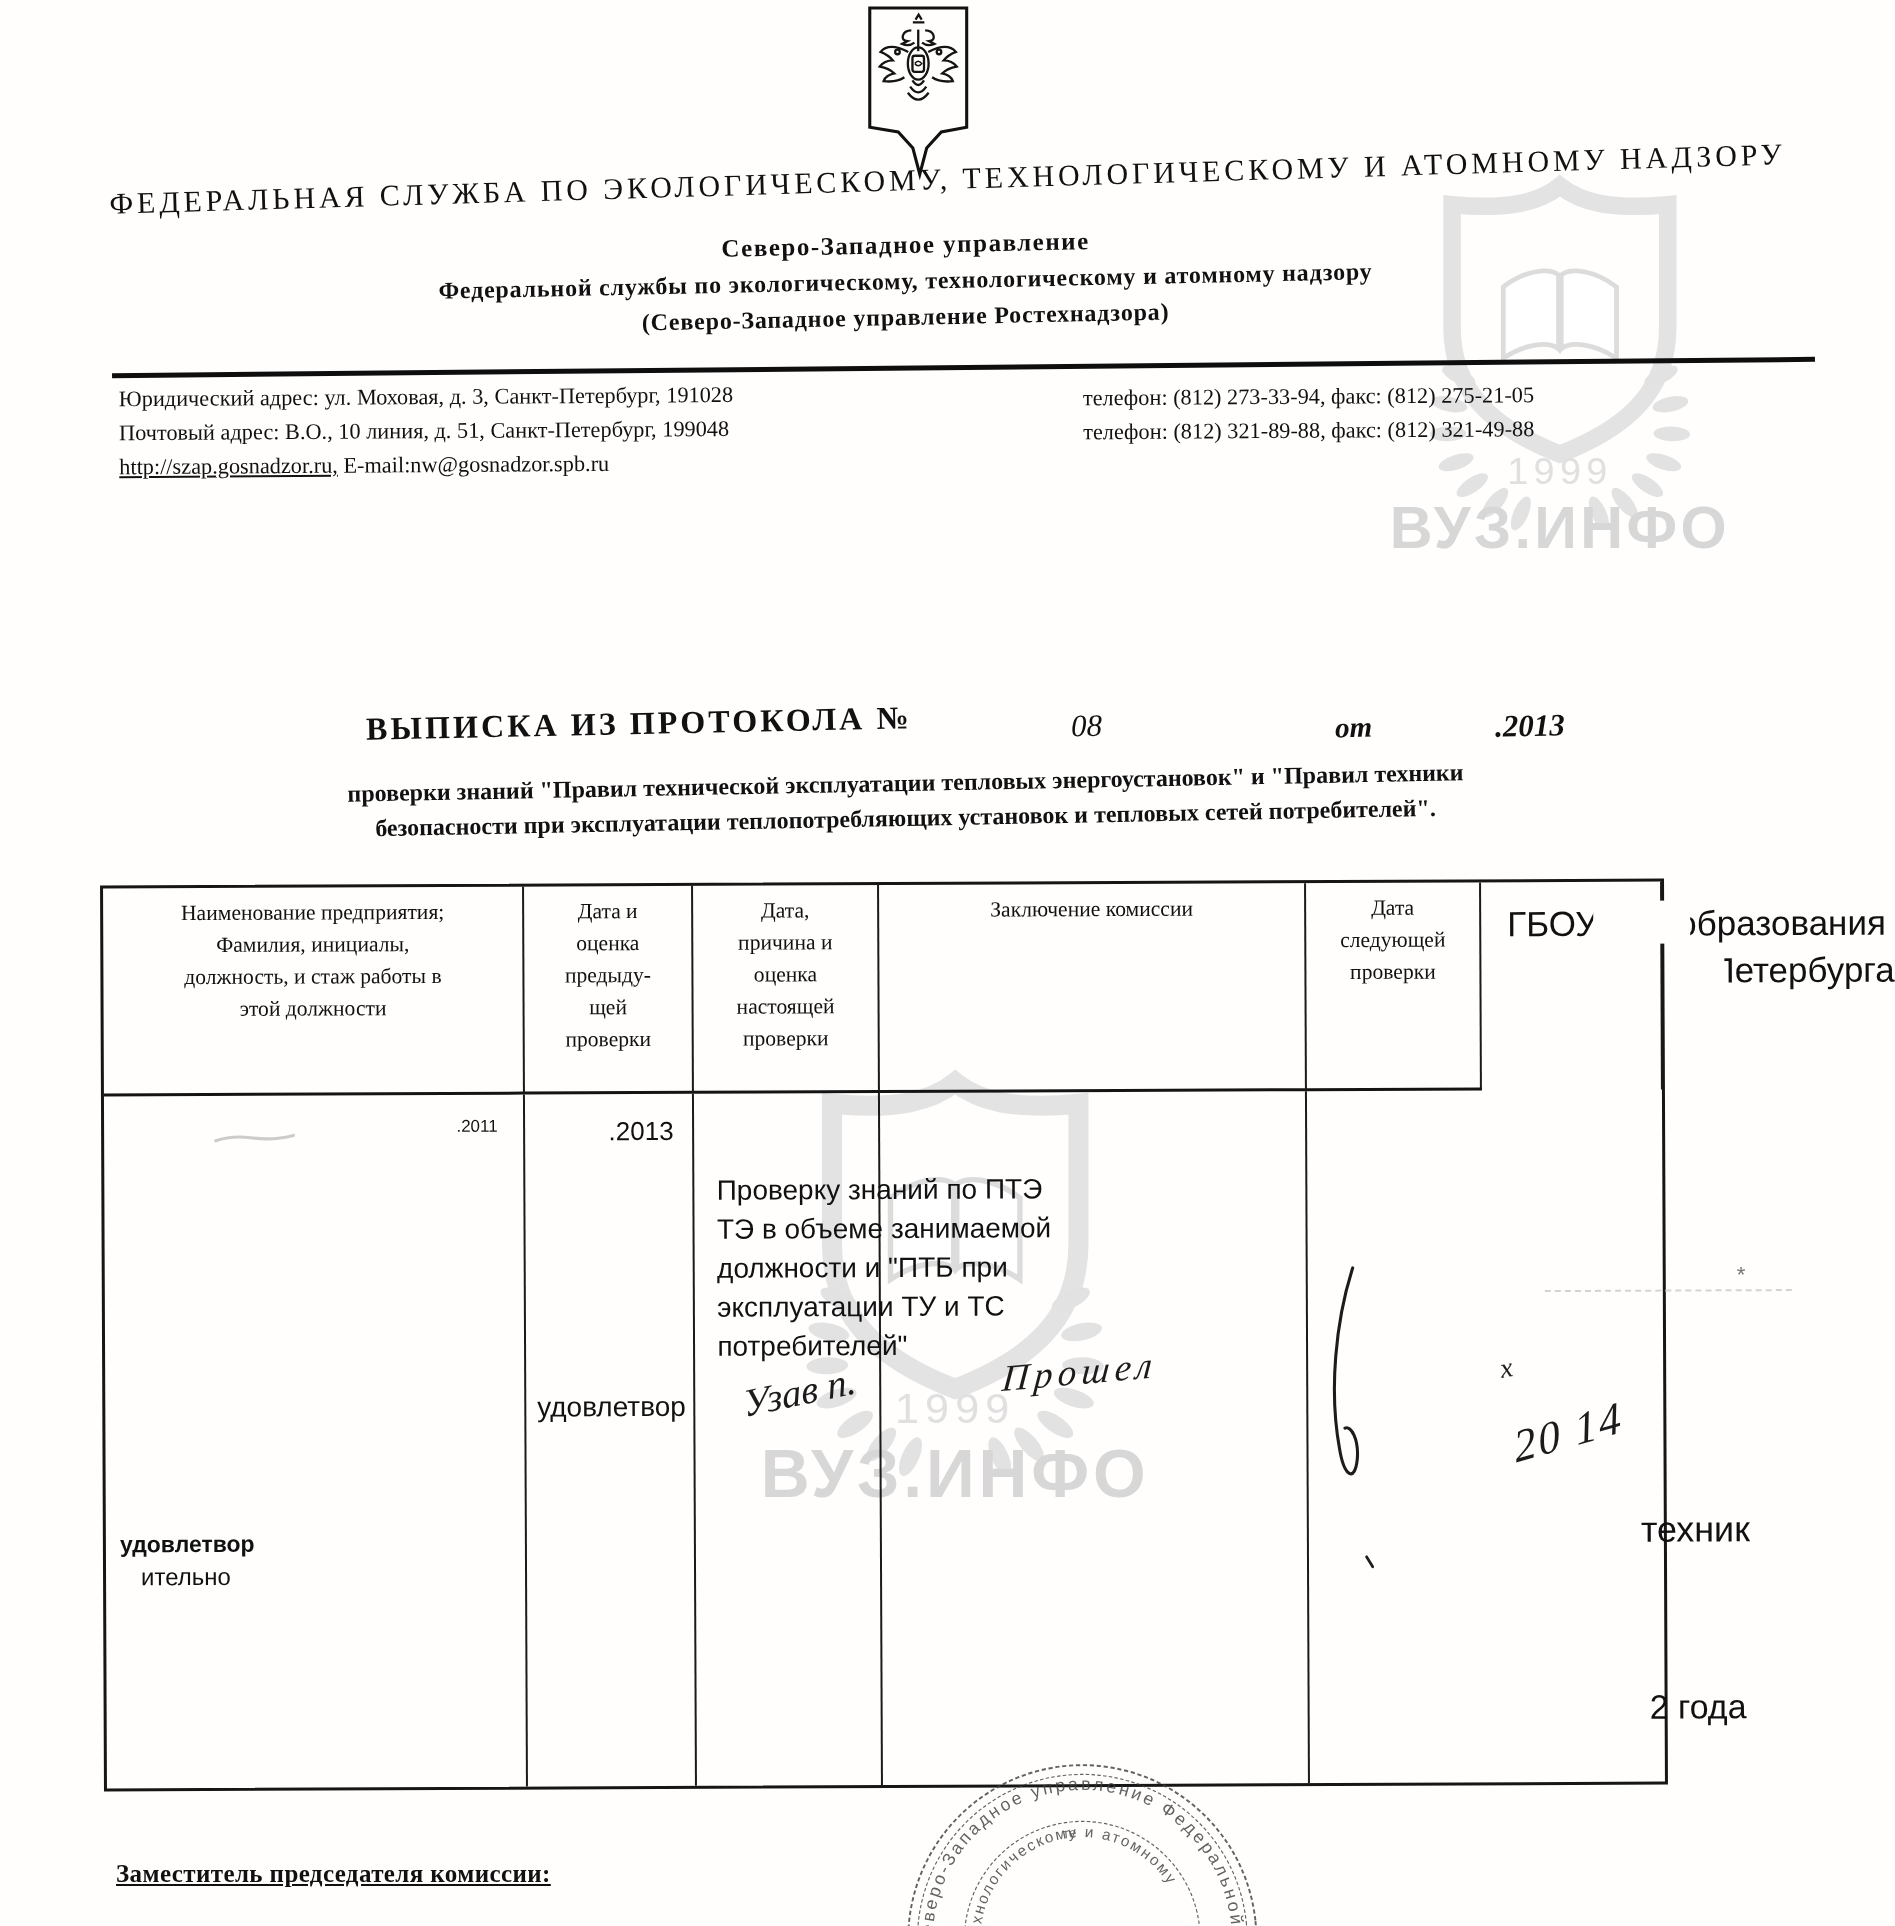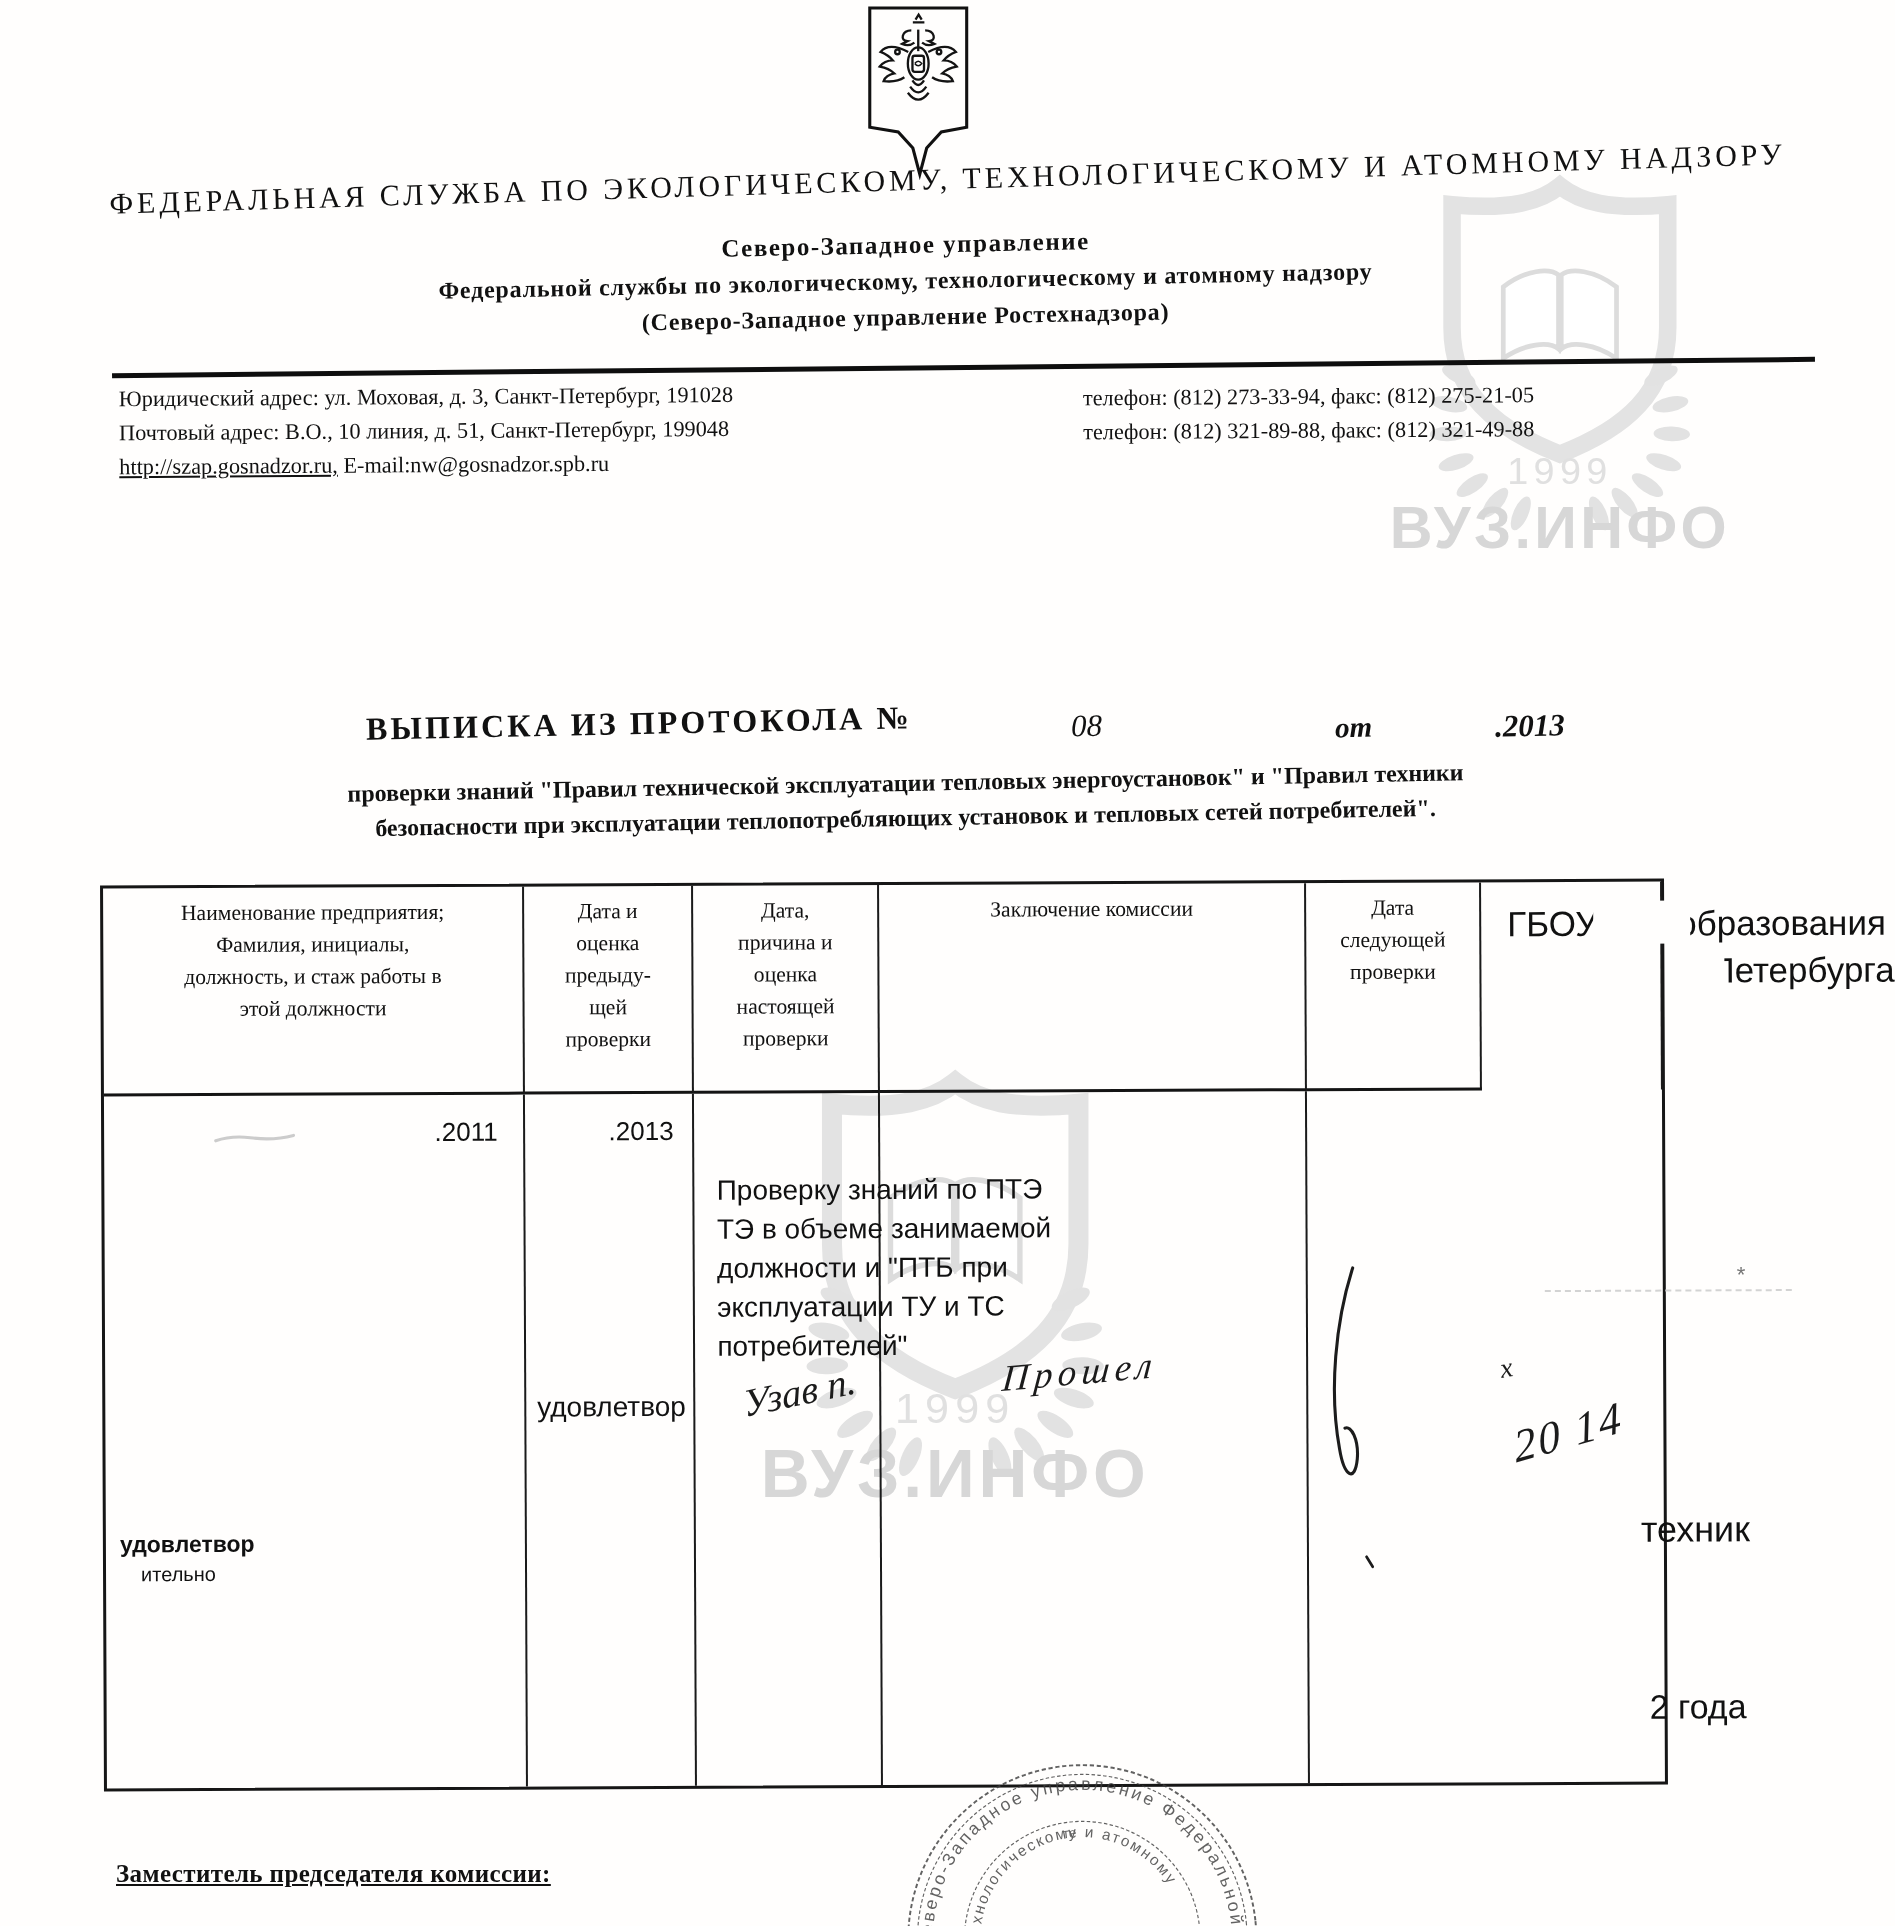--- a/index.html
+++ b/index.html
@@ -155,23 +155,23 @@
         <div class="erase" style="left:112px;top:19px;width:89px;height:43px;"></div>
         <div class="erase" style="left:193px;top:20px;width:16px;height:42px;"></div>
         <div class="erase" style="left:225px;top:66px;width:17.7px;height:43px;"></div>
         <div class="faint" style="left:62px;top:408px;width:247px;"></div>
         <span class="artifact" style="left:254px;top:381px;font-size:22.3px;">*</span>
         <span class="cellspan" style="left:157px;top:627px;font-size:36px;">техник</span>
         <span class="cellspan" style="left:165px;top:806px;font-size:34px;">2 года</span>
       </div>
 
       <div class="td">
-        <span class="cellspan" style="right:25.4px;top:22.3px;font-size:26px;">.2011</span>
+        <span class="cellspan" style="right:25.4px;top:22.3px;font-size:17px;">.2011</span>
         <span class="cellspan" style="left:14px;top:435px;font-size:23px;font-weight:bold;">удовлетвор</span>
-        <span class="cellspan" style="left:35px;top:467px;font-size:20px;">ительно</span>
+        <span class="cellspan" style="left:35px;top:467px;font-size:24px;">ительно</span>
       </div>
 
       <div class="td">
         <span class="cellspan" style="right:18.5px;top:22.3px;font-size:26px;">.2013</span>
         <span class="cellspan" style="left:10.8px;top:297px;font-size:28px;">удовлетвор</span>
       </div>
 
       <div class="td">
         <div class="concl">Проверку знаний по ПТЭ
 ТЭ в объеме занимаемой

